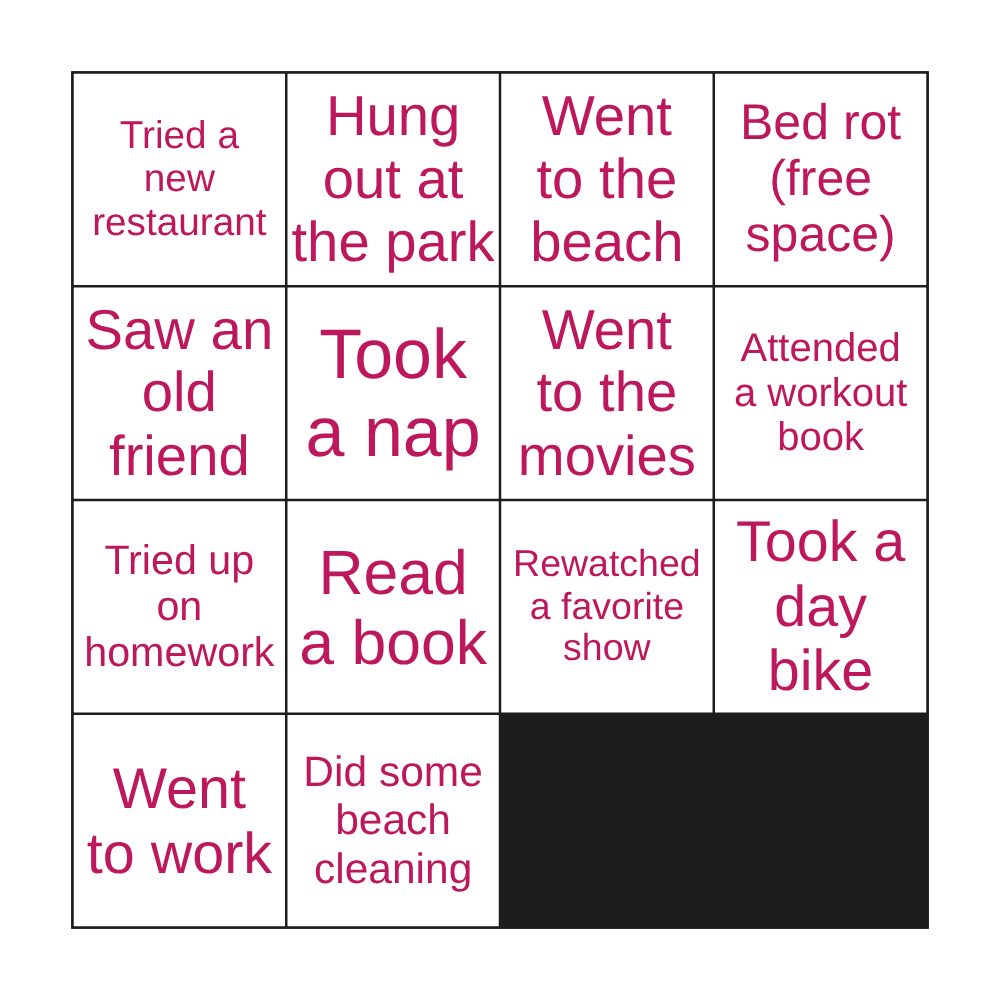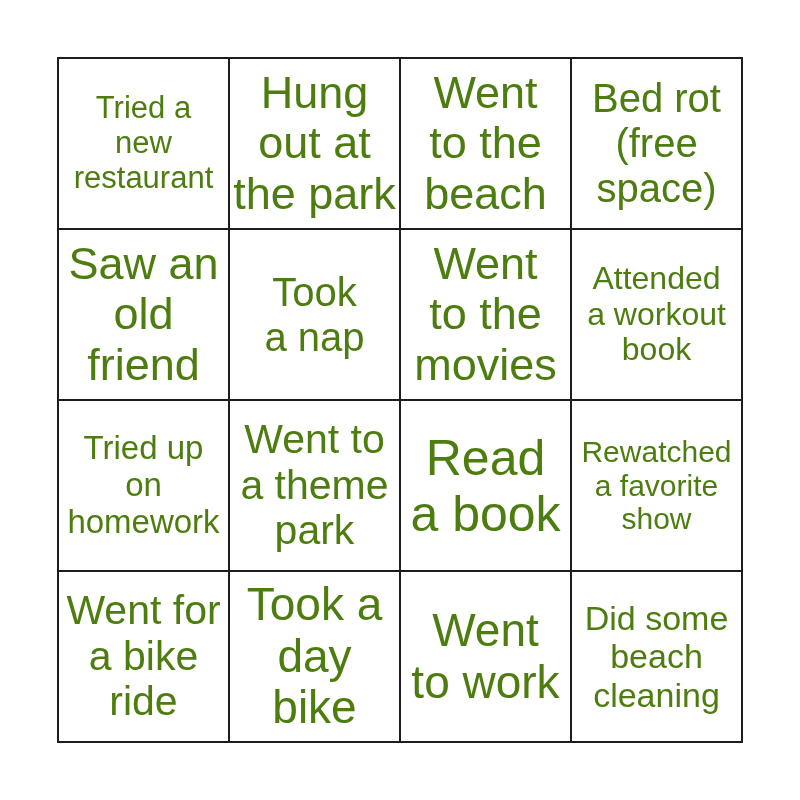--- a/index.html
+++ b/index.html
@@ -26,21 +26,21 @@
     box-sizing: border-box;
     border: 2px solid #1d1d1d;
     background: #1d1d1d;
     display: grid;
     grid-template-columns: repeat(4, 1fr);
     grid-template-rows: repeat(4, 1fr);
     gap: 2px;
   }
   .cell {
     background: #ffffff;
-    color: #4d7c0f;
+    color: #be185d;
     display: flex;
     align-items: center;
     justify-content: center;
     text-align: center;
     white-space: pre-line;
     line-height: 1.12;
     overflow: hidden;
     padding: 2px;
   }
 </style>
@@ -57,42 +57,36 @@
 the park</div>
     <div class="cell" style="font-size:45px">Went
 to the
 beach</div>
     <div class="cell" style="font-size:40px">Bed rot
 (free
 space)</div>
     <div class="cell" style="font-size:45px">Saw an
 old
 friend</div>
-    <div class="cell" style="font-size:40px">Took
+    <div class="cell" style="font-size:56px">Took
 a nap</div>
     <div class="cell" style="font-size:45px">Went
 to the
 movies</div>
     <div class="cell" style="font-size:32px">Attended
 a workout
 book</div>
     <div class="cell" style="font-size:33px">Tried up
 on
 homework</div>
-    <div class="cell" style="font-size:41px">Went to
-a theme
-park</div>
     <div class="cell" style="font-size:50px">Read
 a book</div>
     <div class="cell" style="font-size:30px">Rewatched
 a favorite
 show</div>
-    <div class="cell" style="font-size:41px">Went for
-a bike
-ride</div>
     <div class="cell" style="font-size:46px">Took a
 day bike</div>
     <div class="cell" style="font-size:46px">Went
 to work</div>
     <div class="cell" style="font-size:34px">Did some
 beach
 cleaning</div>
   </div>
 </div>
 

